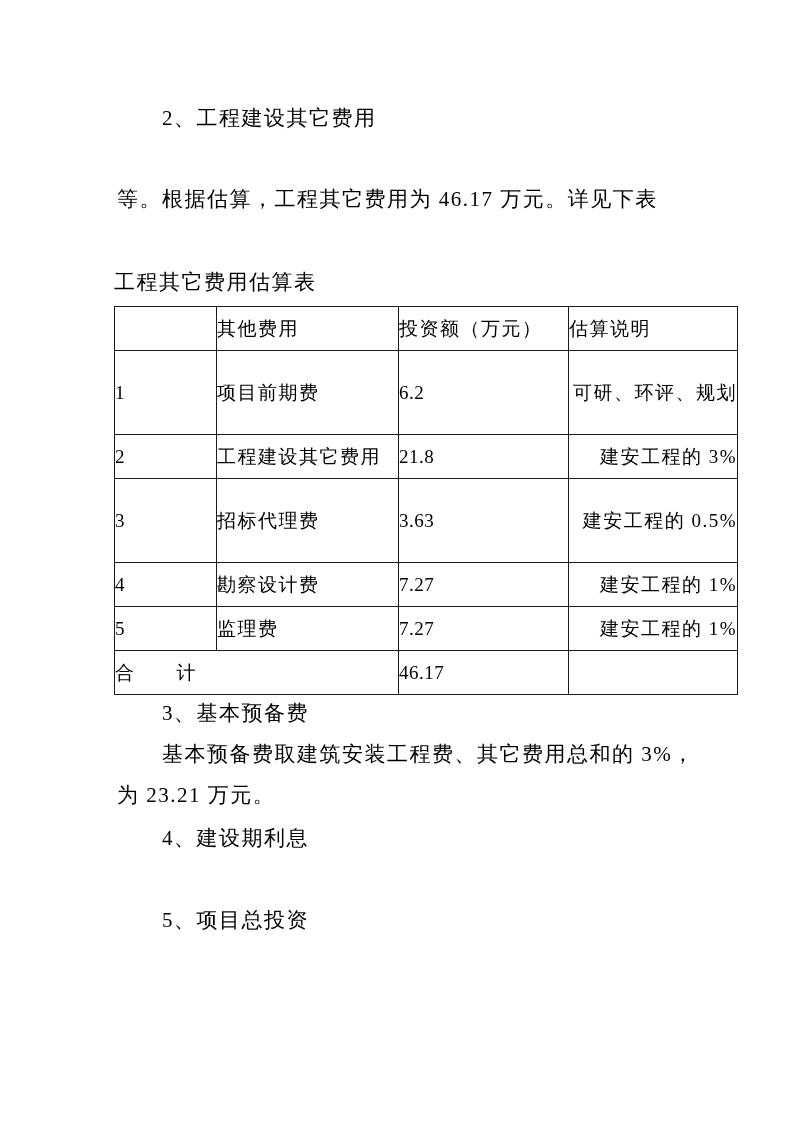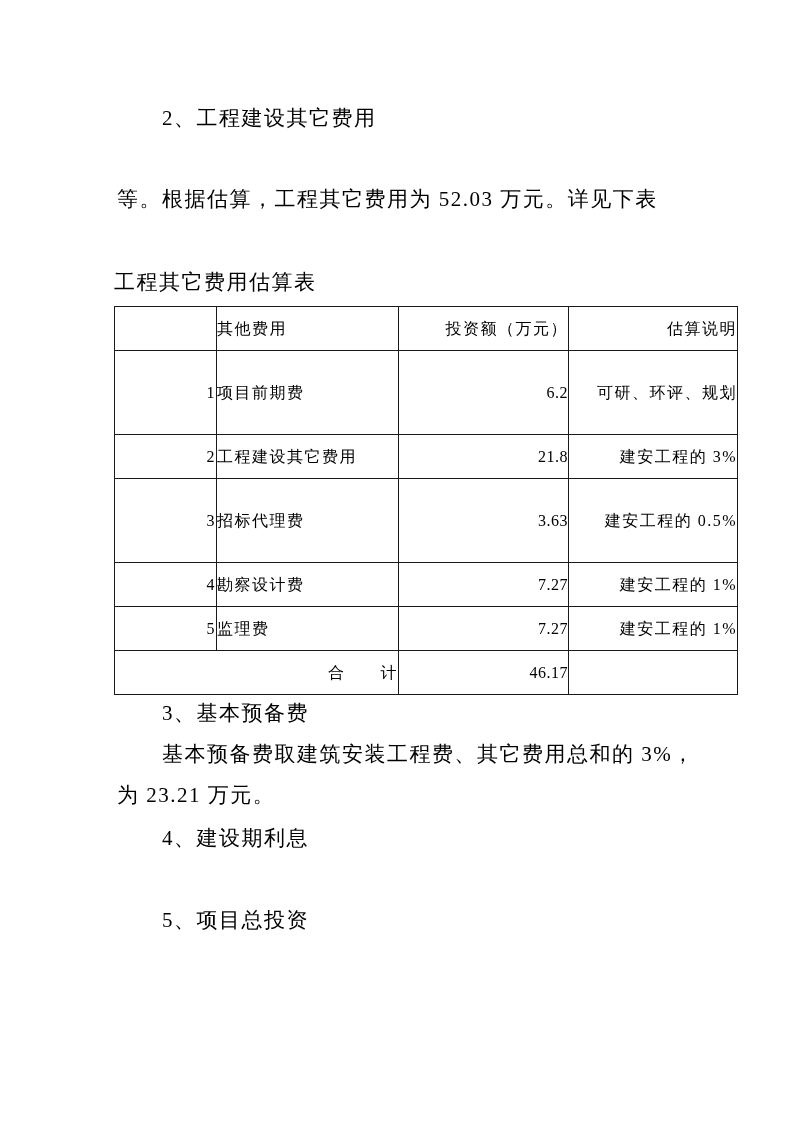--- a/index.html
+++ b/index.html
@@ -37,52 +37,52 @@
     position: absolute;
     left: 114px;
     top: 306px;
     width: 623px;
     border-collapse: collapse;
     table-layout: fixed;
   }
   table.cost-table td {
     border: 1.5px solid #1a1a1a;
     vertical-align: middle;
-    font-size: 16px;
+    font-size: 19px;
     letter-spacing: 1.5px;
     line-height: 43px;
     padding: 0;
     overflow: hidden;
   }
   col.c1 { width: 102px; }
   col.c2 { width: 182px; }
   col.c3 { width: 170px; }
   col.c4 { width: 169px; }
   tr.r-head  td { height: 41px; }
   tr.r-tall  td { height: 83px; }
   tr.r-short td { height: 39px; }
   tr.r-total td { height: 37px; }
-  td.center { text-align: right; }
+  td.center { text-align: left; }
   td.left   { text-align: left; padding-left: 13px; }
   td.note   {
     text-align: right;
     white-space: normal;
     padding-left: 4px;
     padding-right: 4px;
     line-height: 43px;
   }
   td .num { letter-spacing: 0.5px; }
 </style>
 </head>
 <body>
 
 <div class="page">
 
   <div class="line indent" style="top:106px">2、工程建设其它费用</div>
-  <div class="line" style="top:187px">等。根据估算，工程其它费用为 52.03 万元。详见下表</div>
+  <div class="line" style="top:187px">等。根据估算，工程其它费用为 46.17 万元。详见下表</div>
 
   <div class="table-title">工程其它费用估算表</div>
 
   <table class="cost-table">
     <colgroup>
         <col class="c1">
         <col class="c2">
         <col class="c3">
         <col class="c4">
       </colgroup>

